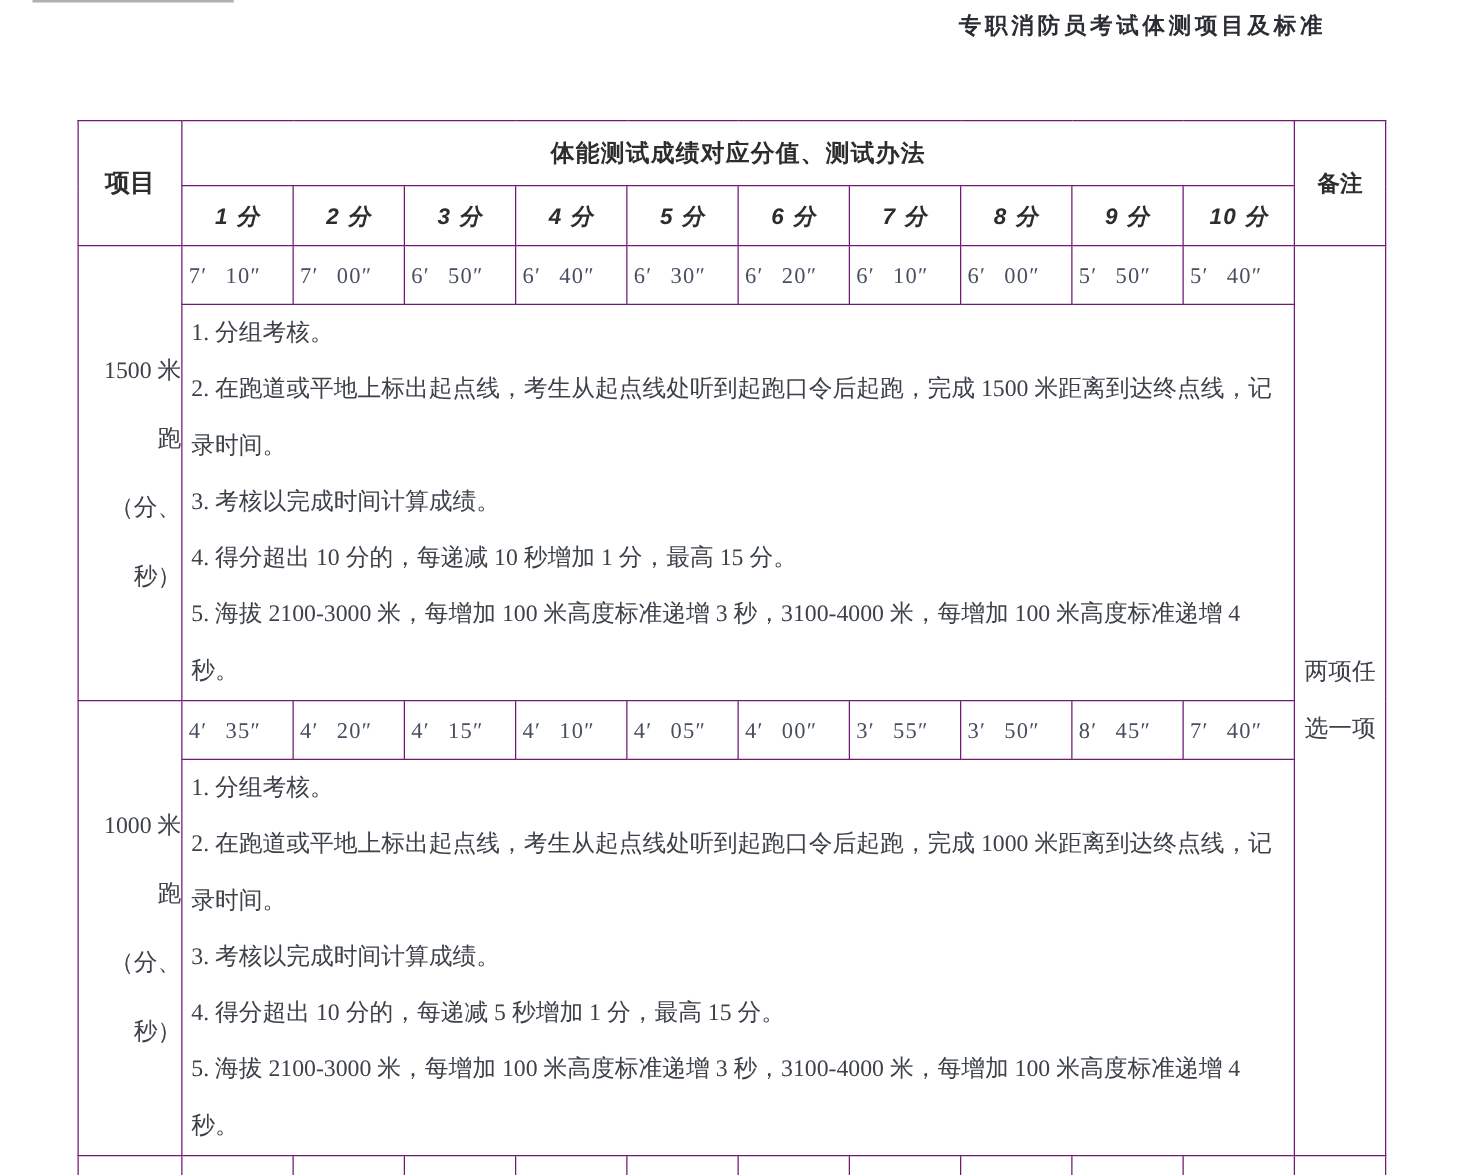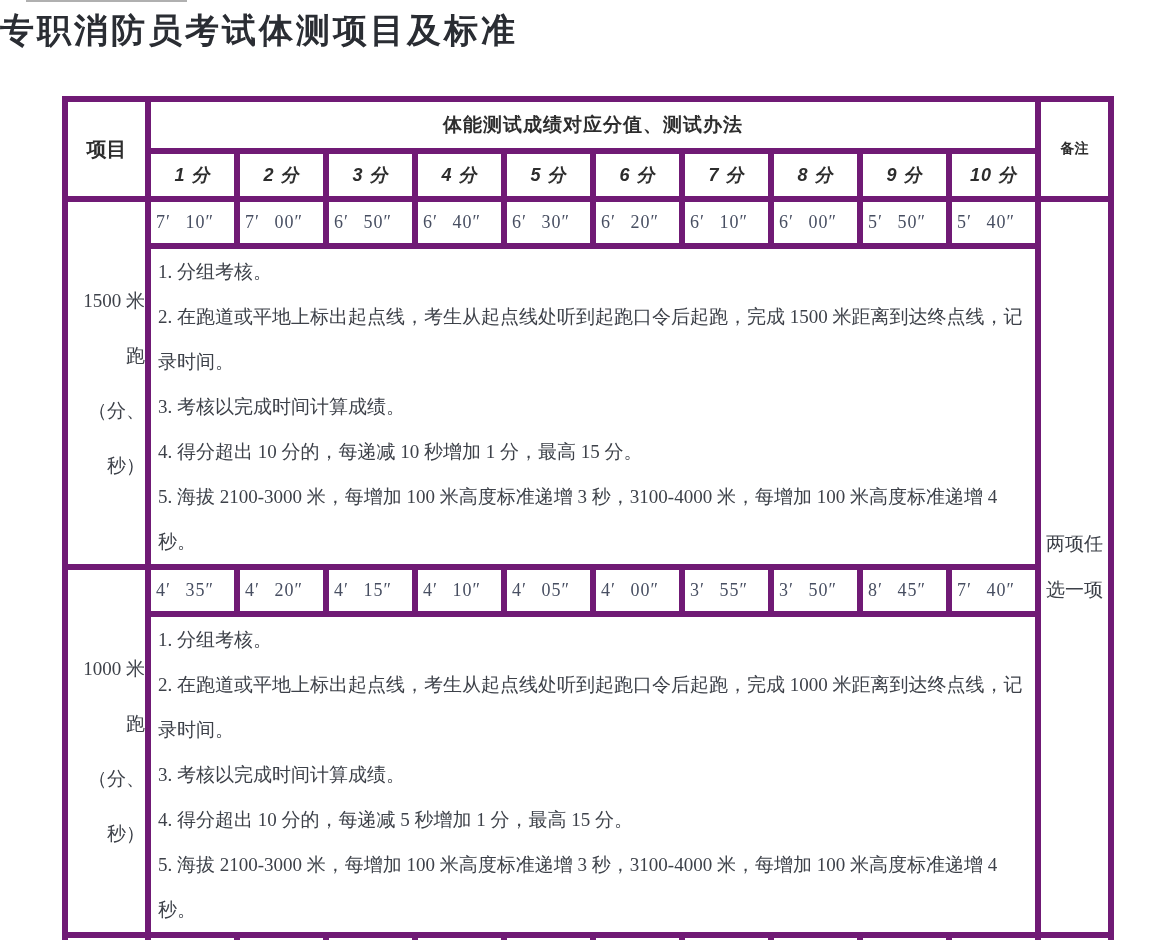--- a/index.html
+++ b/index.html
@@ -2,42 +2,42 @@
 <html><head>
 <meta charset="utf-8">
 <style>
   * { margin:0; padding:0; box-sizing:border-box; }
   html,body { width:1168px; height:940px; overflow:hidden; background:#ffffff; }
   body { position:relative; font-family:"Liberation Serif","DejaVu Serif",serif; }
 
   .top-fragment { position:absolute; left:26px; top:0; width:161px; height:2px; background:#b0b0b0; }
 
   .doc-title {
-    position:absolute; top:8px; left:0; width:1061px; text-align:left;
+    position:absolute; top:8px; left:0; width:1061px; text-align:right;
     font-family:"Liberation Sans","DejaVu Sans",sans-serif;
-    font-size:34px; font-weight:bold; letter-spacing:3px; color:#2a2d33;
+    font-size:18px; font-weight:bold; letter-spacing:3px; color:#2a2d33;
   }
 
   table.standards {
     position:absolute; left:62px; top:96px;
     border-collapse:collapse; table-layout:fixed; width:1046px;
   }
   table.standards th, table.standards td {
-    border:6px solid #701a75; overflow:hidden;
+    border:1px solid #701a75; overflow:hidden;
   }
 
   tr.h1 { height:52px; }
   tr.h2 { height:48px; }
   tr.times-row { height:47px; }
   tr.partial-row { height:20px; }
 
   th { font-family:"Liberation Sans","DejaVu Sans",sans-serif; font-weight:bold; color:#2d2d2d; }
   th.item-h   { font-size:20px; text-align:center; vertical-align:middle; }
   th.group-h  { font-size:19px; text-align:center; vertical-align:middle; letter-spacing:1px; }
-  th.remark-h { font-size:14px; text-align:center; vertical-align:middle; }
+  th.remark-h { font-size:18px; text-align:center; vertical-align:middle; }
   th.score-h  { font-size:18px; vertical-align:middle; letter-spacing:1px;font-style:italic; }
 
   td.item-c {
     text-align:right; vertical-align:middle;
     font-size:19px; color:#3d4149;margin-left:22px;
   }
   td.item-c .item-line { line-height:55px; }
 
   td.time-c {
     font-size:18px; color:#474e61; text-align:left;

